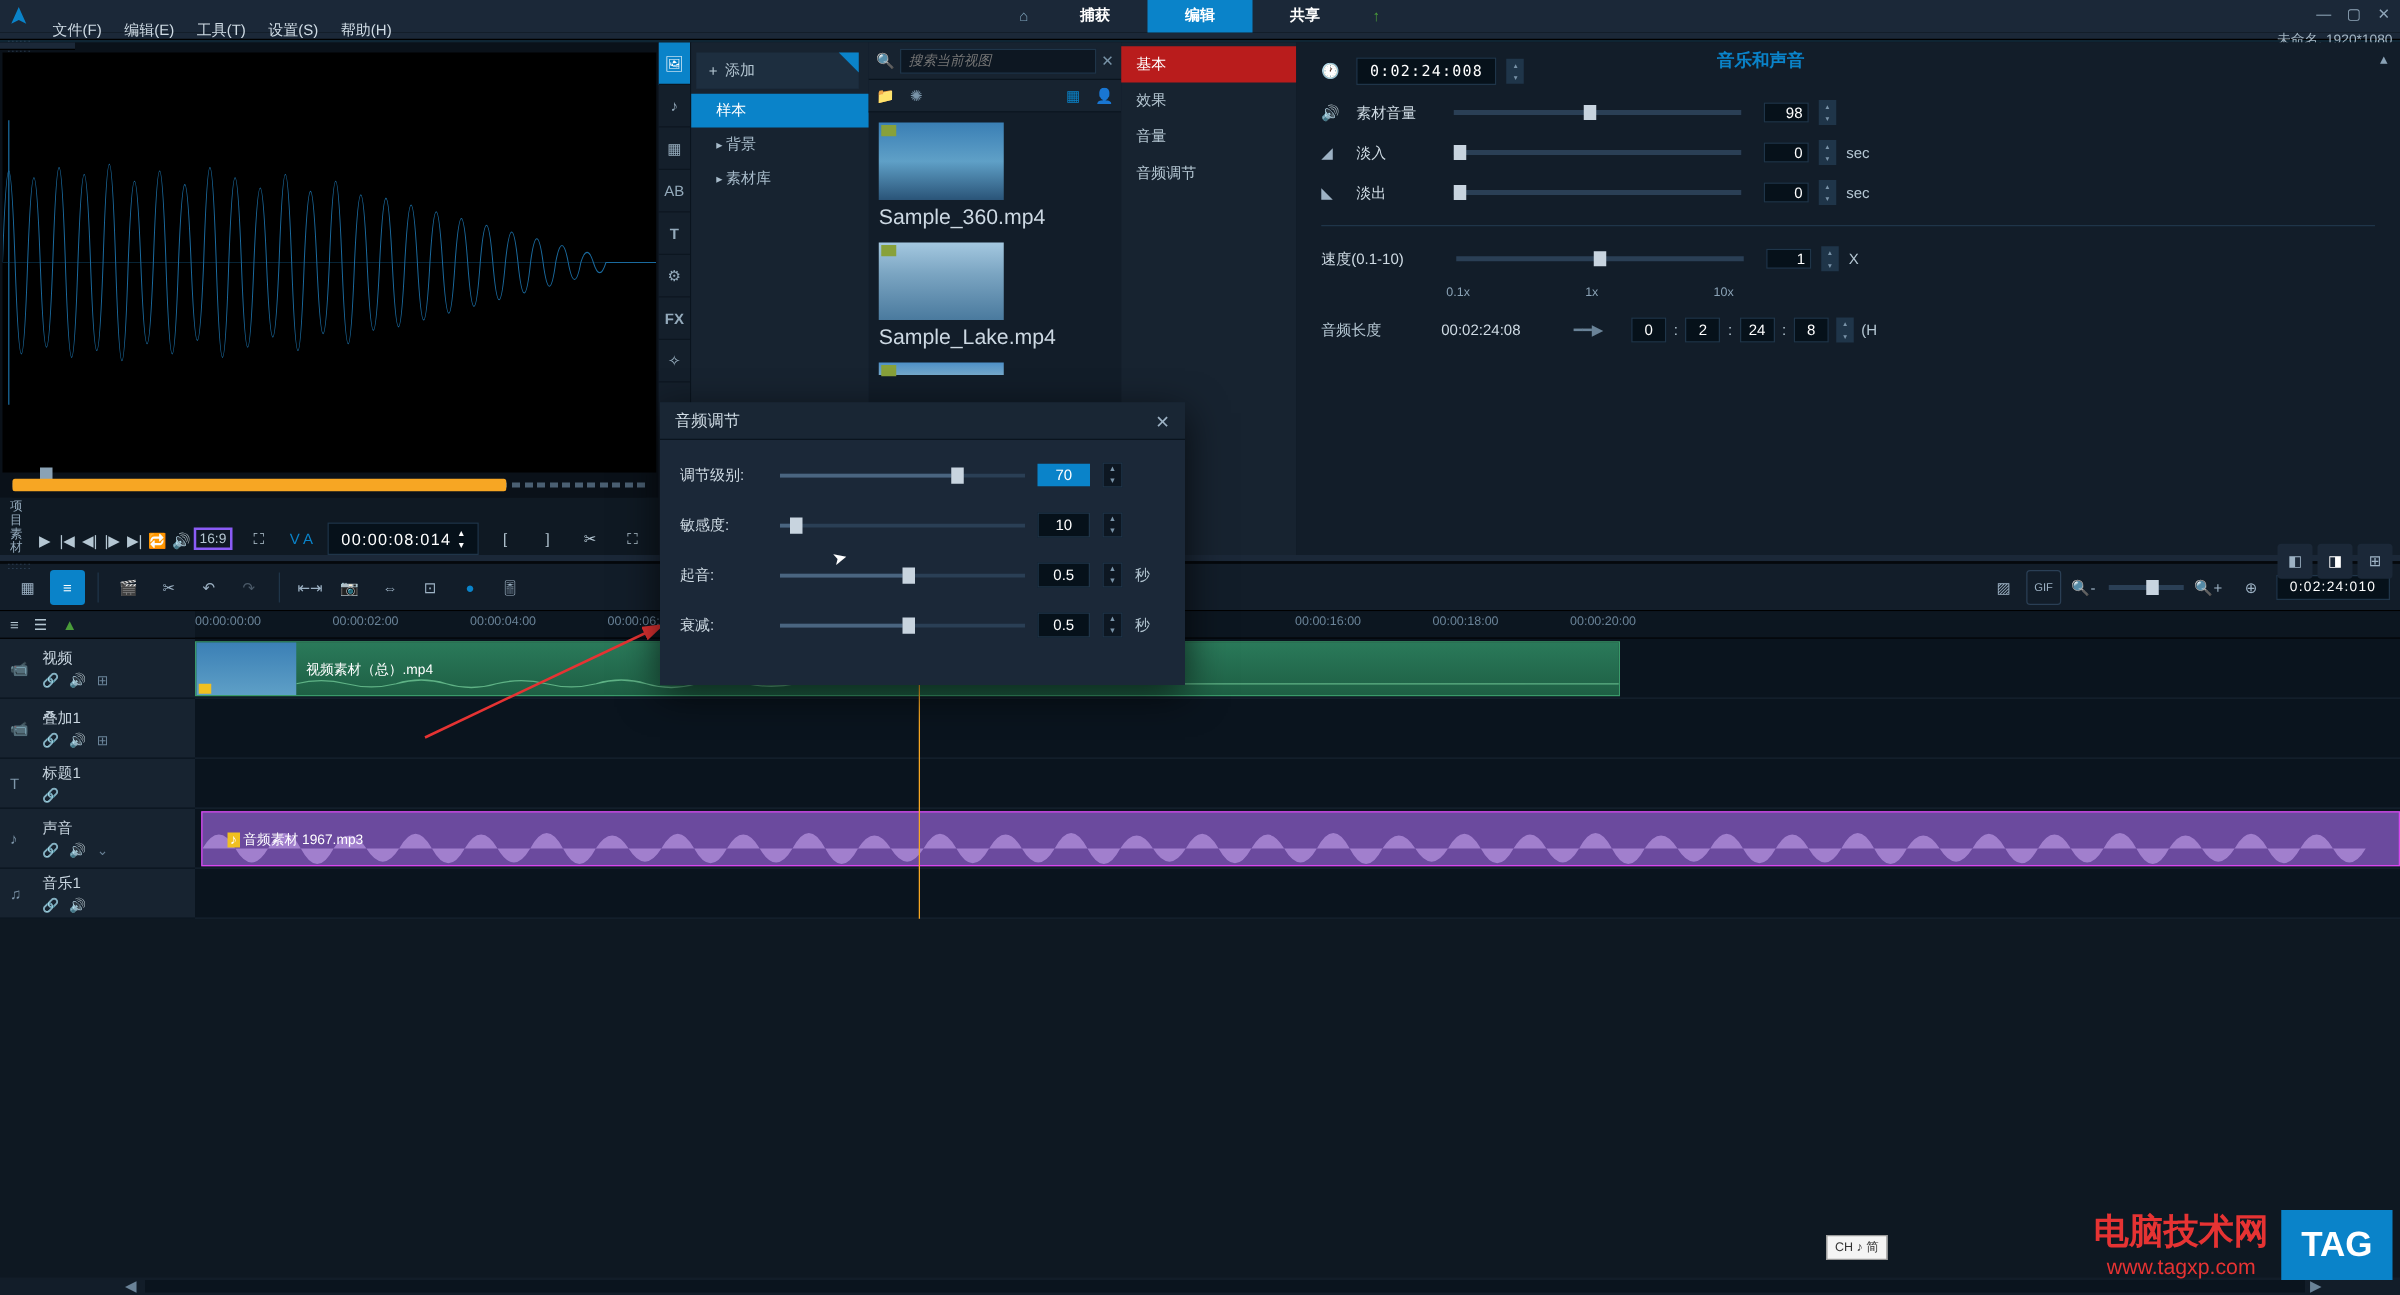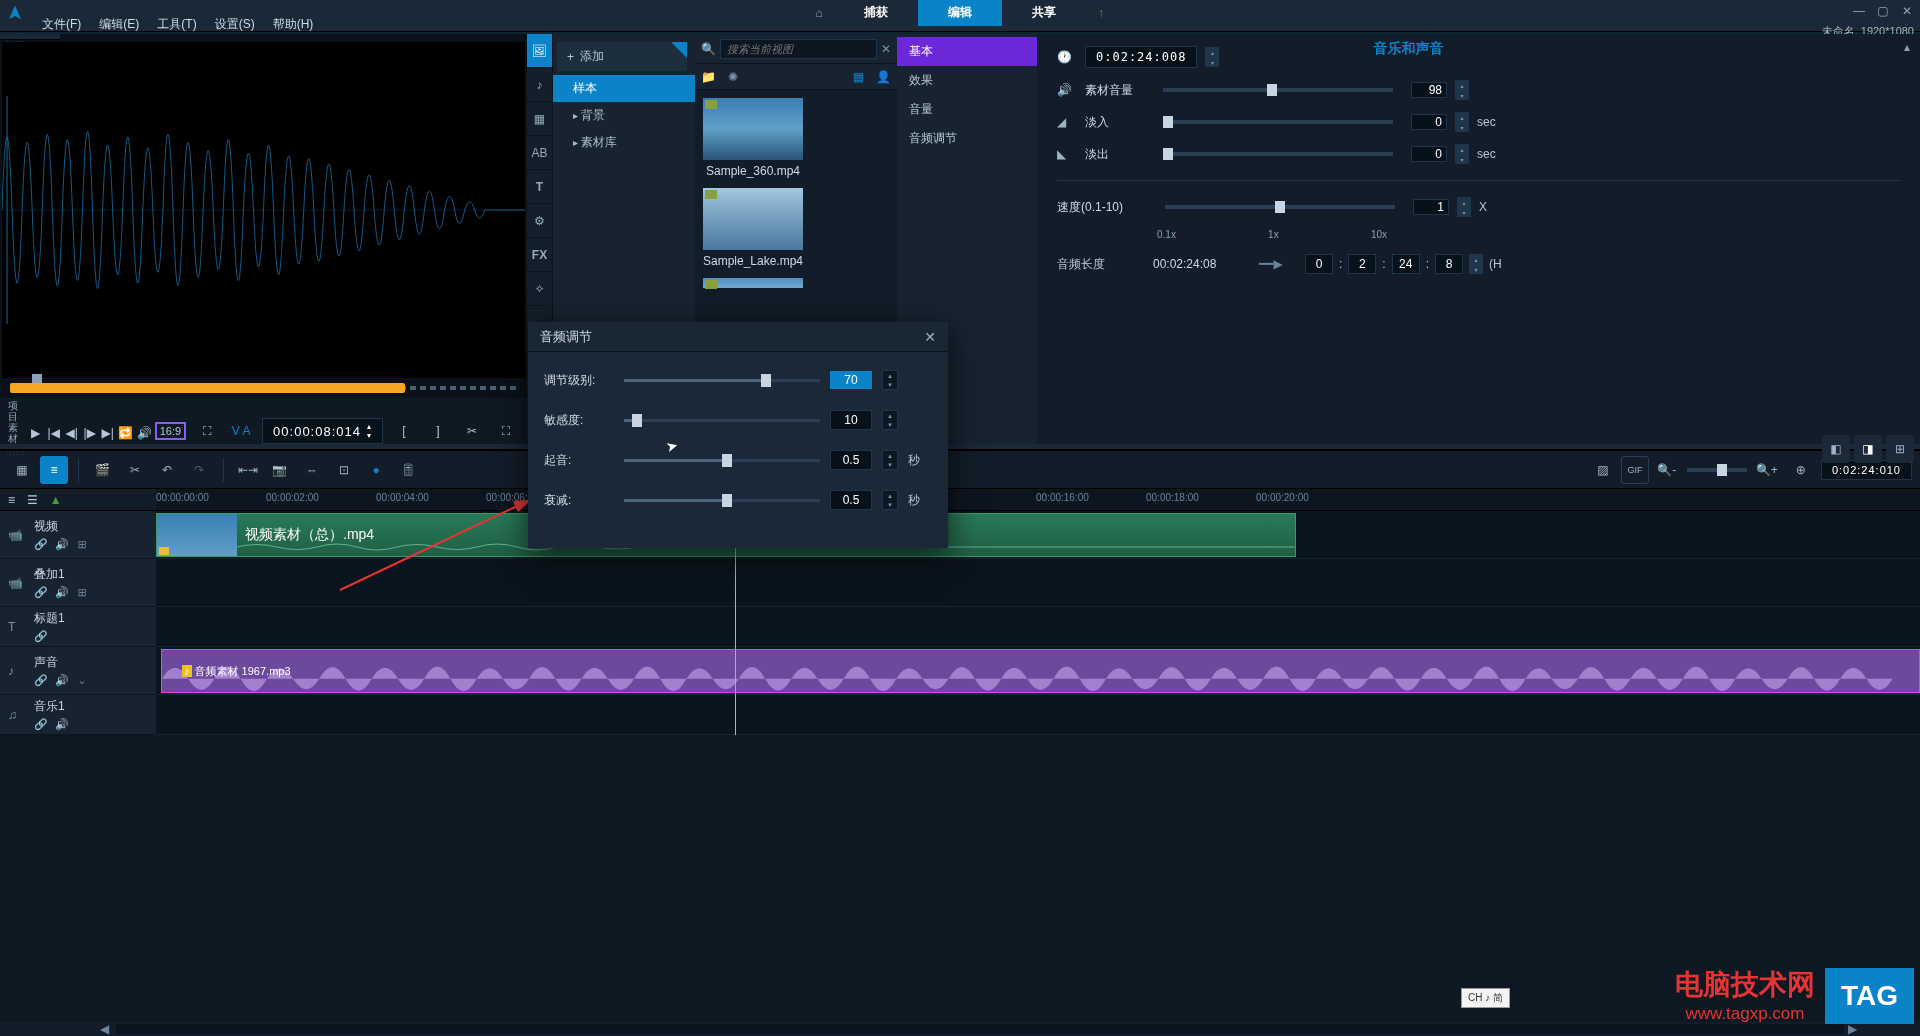--- a/index.html
+++ b/index.html
@@ -46,25 +46,25 @@
 .lib-search-row { height: 30px; background: #172330; display: flex; align-items: center; padding: 0 6px; gap: 4px; border-bottom: 1px solid #0a141e; }
 .lib-search { flex: 1; background: #0d1722; border: 1px solid #1f3549; color: #7994a8; padding: 3px 6px; font-size: 11px; font-style: italic; }
 .lib-toolbar { height: 26px; background: #172330; display: flex; align-items: center; padding: 0 6px; gap: 12px; border-bottom: 1px solid #0a141e; }
 .lib-tool { color: #7a94a9; cursor: pointer; }
 .lib-thumbs { flex: 1; padding: 8px; overflow: hidden; }
 .lib-thumb { width: 100px; margin-bottom: 10px; }
 .lib-thumb-img { width: 100px; height: 62px; background: linear-gradient(180deg, #3a7fb5 0%, #5fa0c7 50%, #2a5478 100%); position: relative; }
 .lib-thumb-img.lake { background: linear-gradient(180deg, #a4c8e0 0%, #7ba5c2 40%, #4a7a9e 100%); }
 .lib-thumb-img.third { background: linear-gradient(180deg, #4d8fc6 0%, #75a9cc 100%); height: 10px; }
 .lib-thumb-img::before { content: ""; position: absolute; left: 2px; top: 2px; width: 12px; height: 9px; background: #88a13a; }
-.lib-thumb-label { font-size: 12px; color: #cdd9e3; margin-top: 4px; text-align: center; }
+.lib-thumb-label { font-size: 17px; color: #cdd9e3; margin-top: 4px; text-align: center; }
 .property-panel { flex: 1; background: #121d29; display: flex; position: relative; }
 .prop-tabs { width: 140px; background: #172330; padding-top: 3px; }
 .prop-tab { padding: 6px 12px; cursor: pointer; color: #b5c7d3; }
-.prop-tab.active { background: #6d28d9; color: #fff; }
+.prop-tab.active { background: #b91c1c; color: #fff; }
 .prop-body { flex: 1; padding: 12px 20px; background: #121d29; }
 .prop-title { position: absolute; top: 6px; left: 50%; transform: translateX(-50%); color: #0a83c9; font-size: 14px; font-weight: bold; }
 .prop-collapse { position: absolute; top: 6px; right: 10px; color: #8aa2b5; cursor: pointer; }
 .prop-row { display: flex; align-items: center; margin-bottom: 12px; gap: 8px; }
 .prop-icon { width: 20px; color: #9db2c4; }
 .prop-label { width: 60px; color: #cfdbe4; }
 .prop-slider { flex: 1; height: 4px; background: #2a3f55; position: relative; margin: 0 10px; max-width: 230px; }
 .prop-slider-handle { position: absolute; top: -4px; width: 10px; height: 12px; background: #c8d4df; }
 .prop-value { width: 36px; background: #06111a; border: 1px solid #1f3549; padding: 0 4px; text-align: right; color: #fff; }
 .prop-spinner { width: 14px; height: 20px; background: #1f3549; display: flex; flex-direction: column; }
@@ -92,21 +92,21 @@
 .track-headers { width: 156px; background: #172330; }
 .track-header { height: 48px; border-bottom: 1px solid #0a141e; display: flex; align-items: center; padding: 0 8px; gap: 6px; }
 .track-type-icon { width: 20px; color: #7e96aa; }
 .track-info { flex: 1; }
 .track-name { color: #c9d6e0; font-size: 12px; }
 .track-controls { display: flex; gap: 8px; margin-top: 3px; color: #6a8398; font-size: 11px; }
 .track-lanes { flex: 1; position: relative; background: #0a141e; }
 .track-lane { height: 48px; border-bottom: 1px solid #172330; position: relative; }
 .playhead { position: absolute; top: 0; bottom: 0; left: 32.8%; width: 1px; background: #f7a623; z-index: 50; }
 .playhead::before { content: ""; position: absolute; top: -22px; left: -5px; width: 11px; height: 8px; background: #f7a623; clip-path: polygon(0 0, 100% 0, 50% 100%); }
-.clip-video { position: absolute; top: 2px; left: 0; height: 44px; background: linear-gradient(180deg, #2a7a5a 0%, #1e5f44 100%); border: 1px solid #3a9a6a; overflow: hidden; display: flex; align-items: center; color: #fff; font-size: 14px; }
+.clip-video { position: absolute; top: 2px; left: 0; height: 44px; background: linear-gradient(180deg, #2a7a5a 0%, #1e5f44 100%); border: 1px solid #3a9a6a; overflow: hidden; display: flex; align-items: center; color: #fff; font-size: 11px; }
 .clip-video .thumb { width: 80px; height: 44px; background: linear-gradient(180deg, #3a7fb5, #5fa0c7); margin-right: 8px; position: relative; }
 .clip-video .thumb::before { content: ""; position: absolute; left: 2px; bottom: 2px; width: 10px; height: 8px; background: #f0c020; }
 .clip-video .wave-overlay { position: absolute; bottom: 2px; left: 80px; right: 0; height: 14px; opacity: 0.7; }
 .clip-audio { position: absolute; top: 2px; left: 5px; right: 0; height: 44px; background: #6b4a9e; border: 1px solid #d946ef; overflow: hidden; display: flex; align-items: center; }
 .clip-audio .label { position: absolute; left: 20px; top: 14px; color: #fff; font-size: 11px; z-index: 2; }
 .clip-audio .wave { position: absolute; inset: 0; opacity: 0.8; }
 .modal { position: absolute; left: 528px; top: 322px; width: 420px; background: #1b2838; box-shadow: 0 8px 30px rgba(0,0,0,0.7); z-index: 100; }
 .modal-header { height: 30px; background: #192634; display: flex; align-items: center; padding: 0 12px; color: #cfdbe4; font-size: 13px; border-bottom: 1px solid #0a141e; }
 .modal-close { margin-left: auto; cursor: pointer; color: #9db2c4; font-size: 14px; }
 .modal-body { padding: 18px 16px; }

